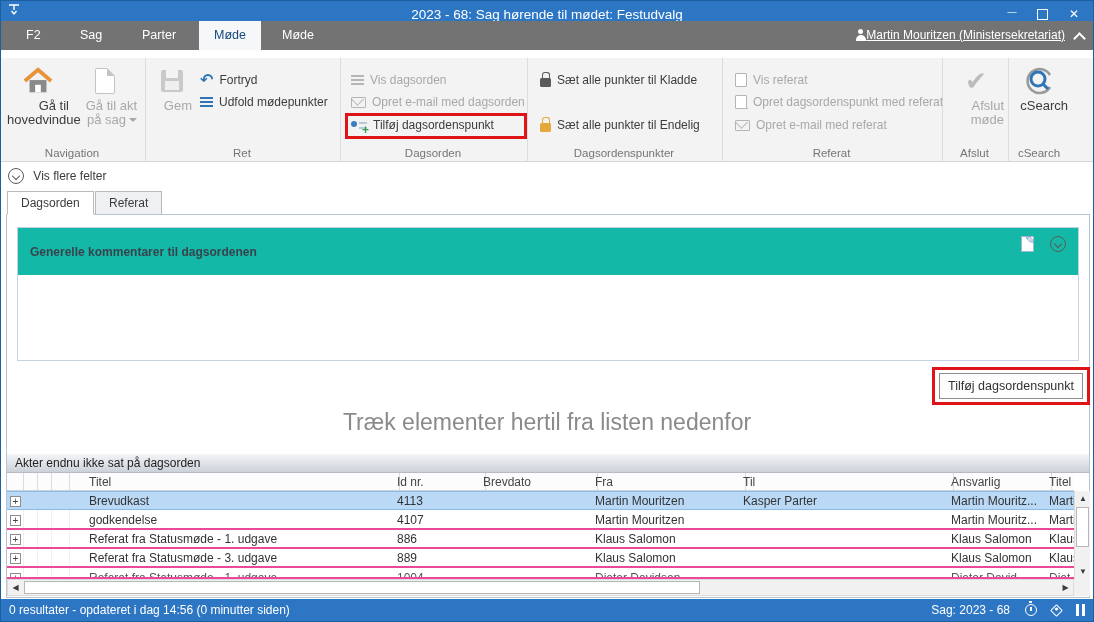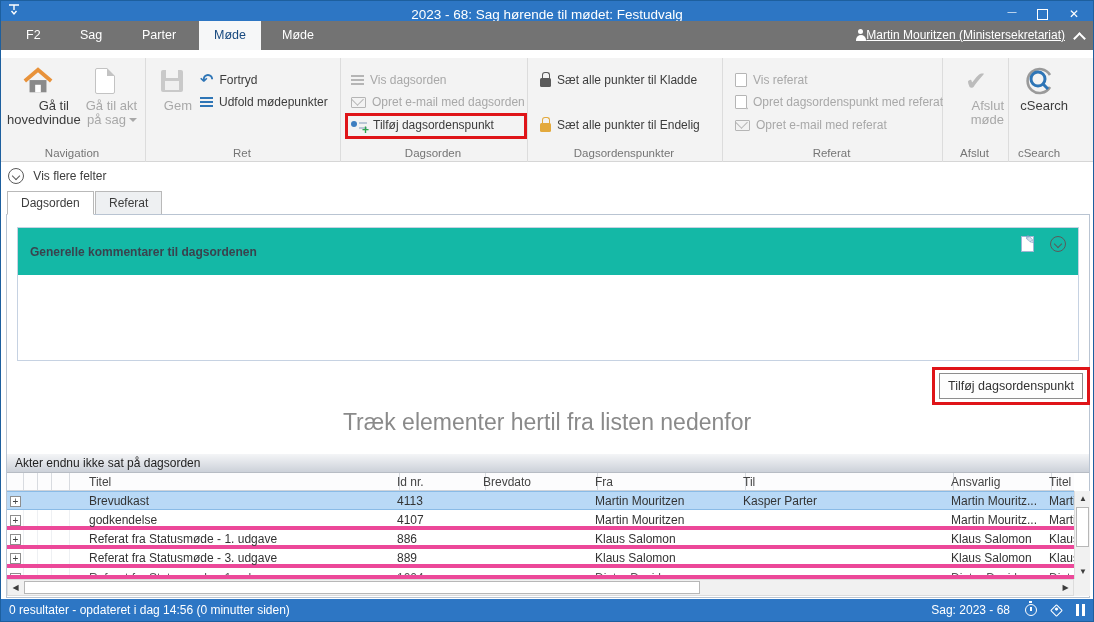--- a/index.html
+++ b/index.html
@@ -89,21 +89,21 @@
 
 .listbar{position:absolute;left:6px;top:453px;width:1082px;height:19px;
  background:linear-gradient(#f4f5f7,#ccd1d9);border-bottom:1px solid #b7bcc4;color:#222;line-height:19px;padding-left:8px}
 .lheader{position:absolute;left:6px;top:472px;width:1067px;height:18px;background:#fcfcfd;border-bottom:1px solid #ced3da;color:#444}
 .hcell{position:absolute;top:2px;white-space:nowrap}
 .vlines{position:absolute;left:16px;top:0;bottom:0;width:1px;background:#d8dbe0;
  box-shadow:14px 0 #d8dbe0,28px 0 #d8dbe0,46px 0 #d8dbe0,376px 0 #d8dbe0,462px 0 #d8dbe0,574px 0 #d8dbe0,722px 0 #d8dbe0,930px 0 #d8dbe0,1028px 0 #d8dbe0}
 .rowlines{position:absolute;left:16px;top:0;bottom:0;width:1px;background:#eef0f3;
  box-shadow:14px 0 #eef0f3,28px 0 #eef0f3,46px 0 #eef0f3}
 .rows{position:absolute;left:6px;top:490px;width:1067px;height:88px;overflow:hidden;background:#fff}
-.trow{position:absolute;left:0;width:100%;height:19px;border-bottom:4px solid #ec4899;line-height:19px;white-space:nowrap}
+.trow{position:absolute;left:0;width:100%;height:19px;border-bottom:2px solid #ec4899;line-height:19px;white-space:nowrap}
 .trow.sel{background:#b9d9f6;border-top:1px solid #8abbe6;border-bottom:1px solid #8abbe6}
 .cell{position:absolute;top:0;overflow:hidden;text-overflow:clip}
 .c-titel{left:82px;width:300px}.c-id{left:390px;width:80px}.c-date{left:476px;width:100px}
 .c-fra{left:588px;width:140px}.c-til{left:736px;width:200px}.c-ansv{left:944px;width:96px}.c-lagt{left:1042px;width:25px}
 .exp{position:absolute;left:3px;top:4px;width:11px;height:11px;border:1px solid #8e8e8e;background:#fff;line-height:9px;text-align:center}
 .exp::before{content:"+";font-size:10px;color:#444}
 
 
 .vscroll{position:absolute;left:1073px;top:490px;width:16px;height:88px;background:#f1f1f1;border-left:1px solid #dcdcdc}
 .vs-up,.vs-dn{position:absolute;left:0;width:16px;height:15px;text-align:center;font-size:8px;color:#3c3c3c;line-height:15px}

